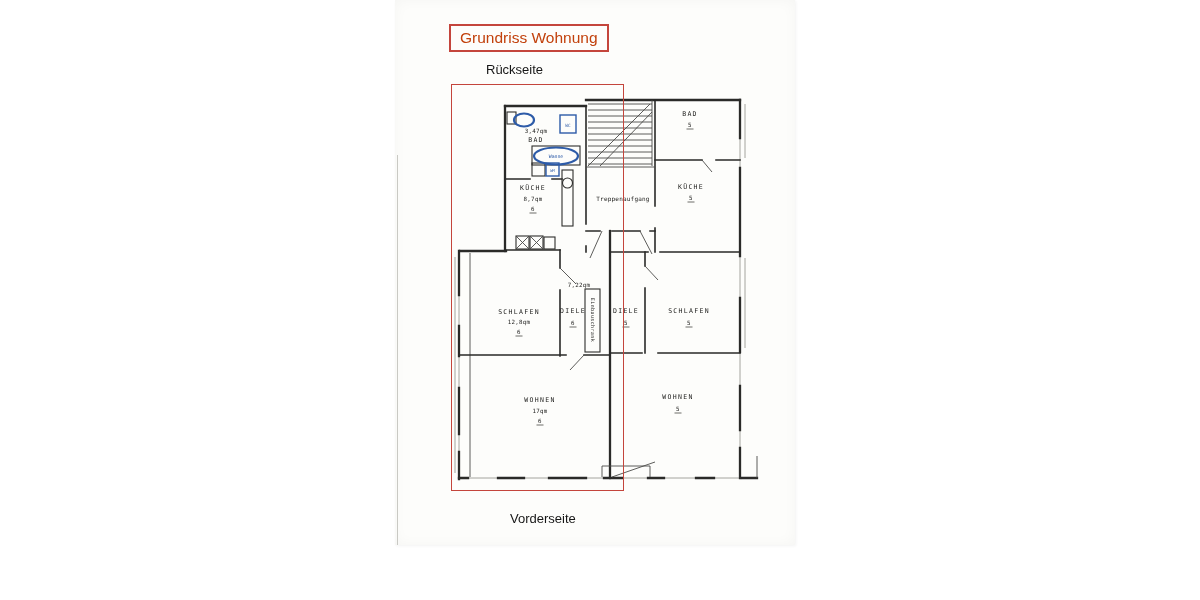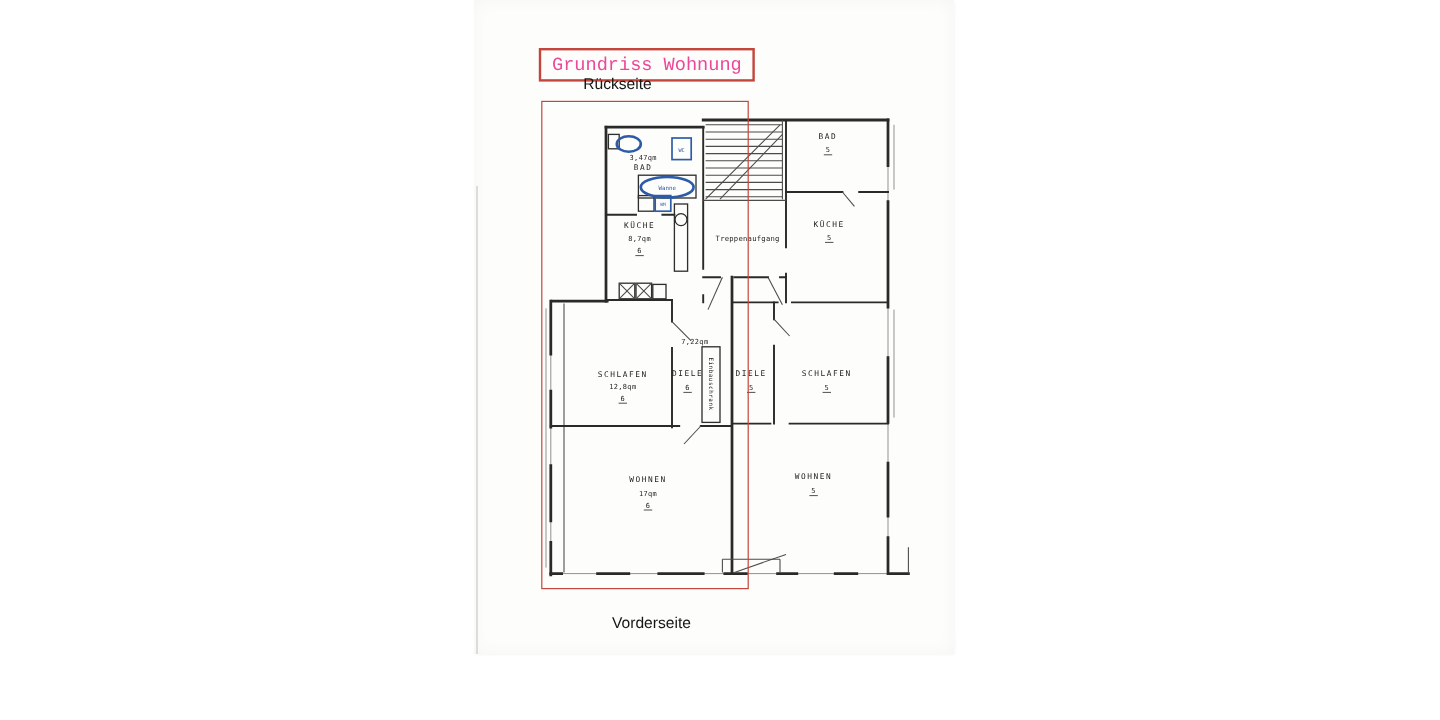--- a/index.html
+++ b/index.html
@@ -6,23 +6,23 @@
     --red:#c4453c;
     --blue:#2d5ba8;
     --ink:#2a2a28;
   }
   html,body{margin:0;padding:0;background:#ffffff;}
   .canvas{position:relative;width:1200px;height:600px;background:#ffffff;overflow:hidden;
           font-family:"Liberation Sans",sans-serif;}
   .scan-page{position:absolute;left:395px;top:0;width:400px;height:545px;background:#fdfdfb;
              box-shadow:inset 0 0 14px rgba(0,0,0,0.035), 1px 1px 3px rgba(0,0,0,0.05);}
   .page-edge{position:absolute;left:2px;top:155px;width:1px;height:390px;background:#c9c9c4;}
-  .title-box{position:absolute;left:449px;top:40px;height:24px;border:2px solid var(--red);
-             padding:0 9px;line-height:24px;font-size:15.5px;color:#ec4899;background:transparent;
-             white-space:nowrap;font-family:Liberation Mono, monospace;}
+  .title-box{position:absolute;left:449px;top:24px;height:24px;border:2px solid var(--red);
+             padding:0 9px;line-height:24px;font-size:15.5px;color:#c2410c;background:transparent;
+             white-space:nowrap;}
   .side-label{position:absolute;font-size:13px;color:#161616;white-space:nowrap;}
   .back-label{left:486px;top:62px;}
   .front-label{left:510px;top:511px;text-align:center;}
   .red-outline{position:absolute;left:451px;top:84px;width:171px;height:405px;
                border:1.4px solid var(--red);}
   svg.plan{position:absolute;left:0;top:0;}
 
   
   .wall{fill:none;stroke:var(--ink);stroke-width:2.3;stroke-linecap:square;}
   .wall-i{fill:none;stroke:var(--ink);stroke-width:1.6;stroke-linecap:square;}

